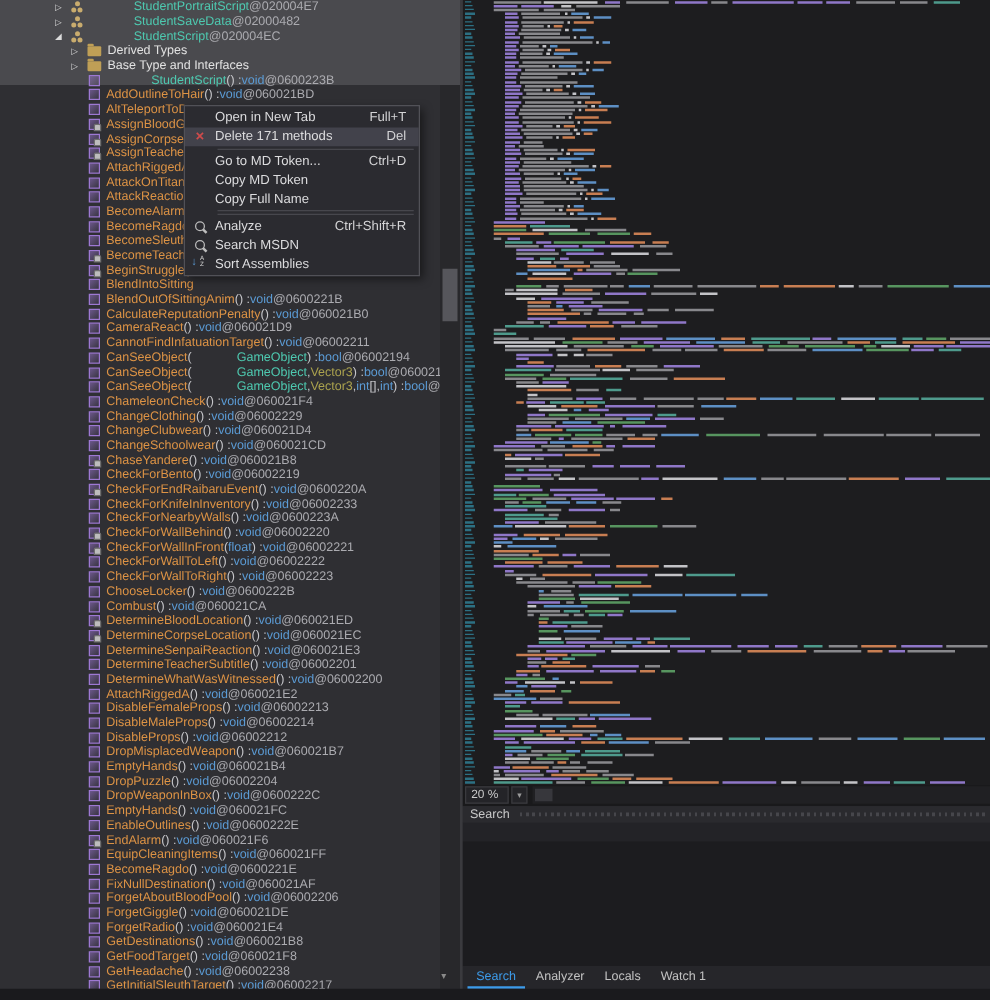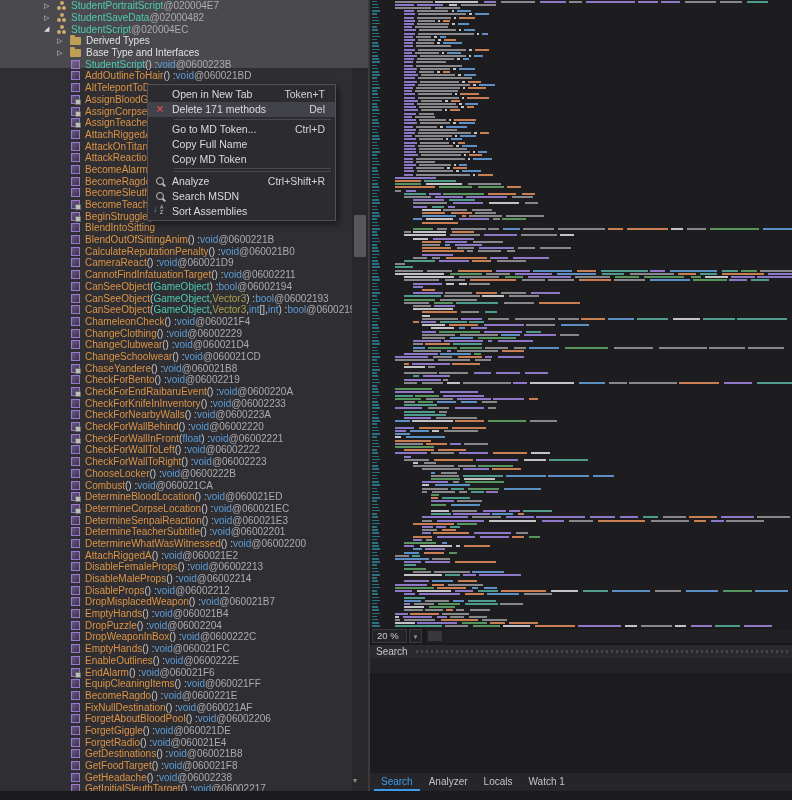--- a/index.html
+++ b/index.html
@@ -19,21 +19,21 @@
   .ic { flex:0 0 auto; margin-right:5px; position:relative; }
   .ic-class { width:9px; height:9px; }
   .ic-class i { position:absolute; width:4px; height:4px; border-radius:50%; background:#C9AC6E; }
   .ic-class i:nth-child(1){ left:2.5px; top:0; } .ic-class i:nth-child(2){ left:0; top:5px; } .ic-class i:nth-child(3){ left:5px; top:5px; }
   .ic-folder { width:11px; height:8px; background:#BF9F56; border-radius:1px; margin-top:1px; }
   .ic-folder:before { content:""; position:absolute; left:0; top:-2px; width:5px; height:2px; background:#BF9F56; border-radius:1px 1px 0 0; }
   .ic-method { width:9px; height:9px; border:1px solid #9D78D2; background:linear-gradient(135deg, rgba(157,120,210,.55), rgba(157,120,210,.08)); }
   .ic-lock:after { content:""; position:absolute; right:-2px; bottom:-2px; width:4px; height:4px; background:#BDBDBD; border:1px solid #6E6E6E; border-radius:1.5px 1.5px 0 0; }
 
   
-  .c-type{color:#4EC9B0;} .c-token{color:#ABABB0;} .c-folder{color:#E2E2E2;}
+  .c-type{color:#4EC9B0;margin-left:36px;} .c-token{color:#ABABB0;} .c-folder{color:#E2E2E2;}
   .c-method{color:#DD9345;} .c-punct{color:#C6C6CA;} .c-kw{color:#5B9BD5;} .c-struct{color:#ABA24E;}
 
   
   #v-splitter { position:absolute; left:368px; top:0; width:2px; height:800px; background:#3A3A3E; z-index:4; }
 
   
   #code-pane { position:absolute; left:370px; top:0; width:422px; height:628px; background:#1D1D1F; overflow:hidden; z-index:3; }
   .cl { position:absolute; height:2px; }
   .gut { position:absolute; height:1.6px; background:#2F7F95; opacity:.85; }
 
@@ -1484,43 +1484,43 @@
       <span class="btab">Analyzer</span>
       <span class="btab">Locals</span>
       <span class="btab">Watch 1</span>
     </div>
   <div id="bottom-strip"></div>
 
   <div id="context-menu">
       <div class="mi">
         <span class="mi-ic"></span>
         <span class="mi-label">Open in New Tab</span>
-        <span class="mi-sc">Token+T</span>
+        <span class="mi-sc">Full+T</span>
       </div>
       <div class="mi hl">
         <span class="mi-ic">
           <span class="x-icon">×</span>
         </span>
         <span class="mi-label">Delete 171 methods</span>
         <span class="mi-sc">Del</span>
       </div>
       <div class="menu-sep"></div>
       <div class="mi">
         <span class="mi-ic"></span>
         <span class="mi-label">Go to MD Token...</span>
         <span class="mi-sc">Ctrl+D</span>
       </div>
       <div class="mi">
         <span class="mi-ic"></span>
-        <span class="mi-label">Copy Full Name</span>
+        <span class="mi-label">Copy MD Token</span>
         <span class="mi-sc"></span>
       </div>
       <div class="mi">
         <span class="mi-ic"></span>
-        <span class="mi-label">Copy MD Token</span>
+        <span class="mi-label">Copy Full Name</span>
         <span class="mi-sc"></span>
       </div>
       <div class="menu-sep"></div>
       <div class="menu-sep"></div>
       <div class="mi">
         <span class="mi-ic">
           <span class="mag-icon"></span>
         </span>
         <span class="mi-label">Analyze</span>
         <span class="mi-sc">Ctrl+Shift+R</span>

